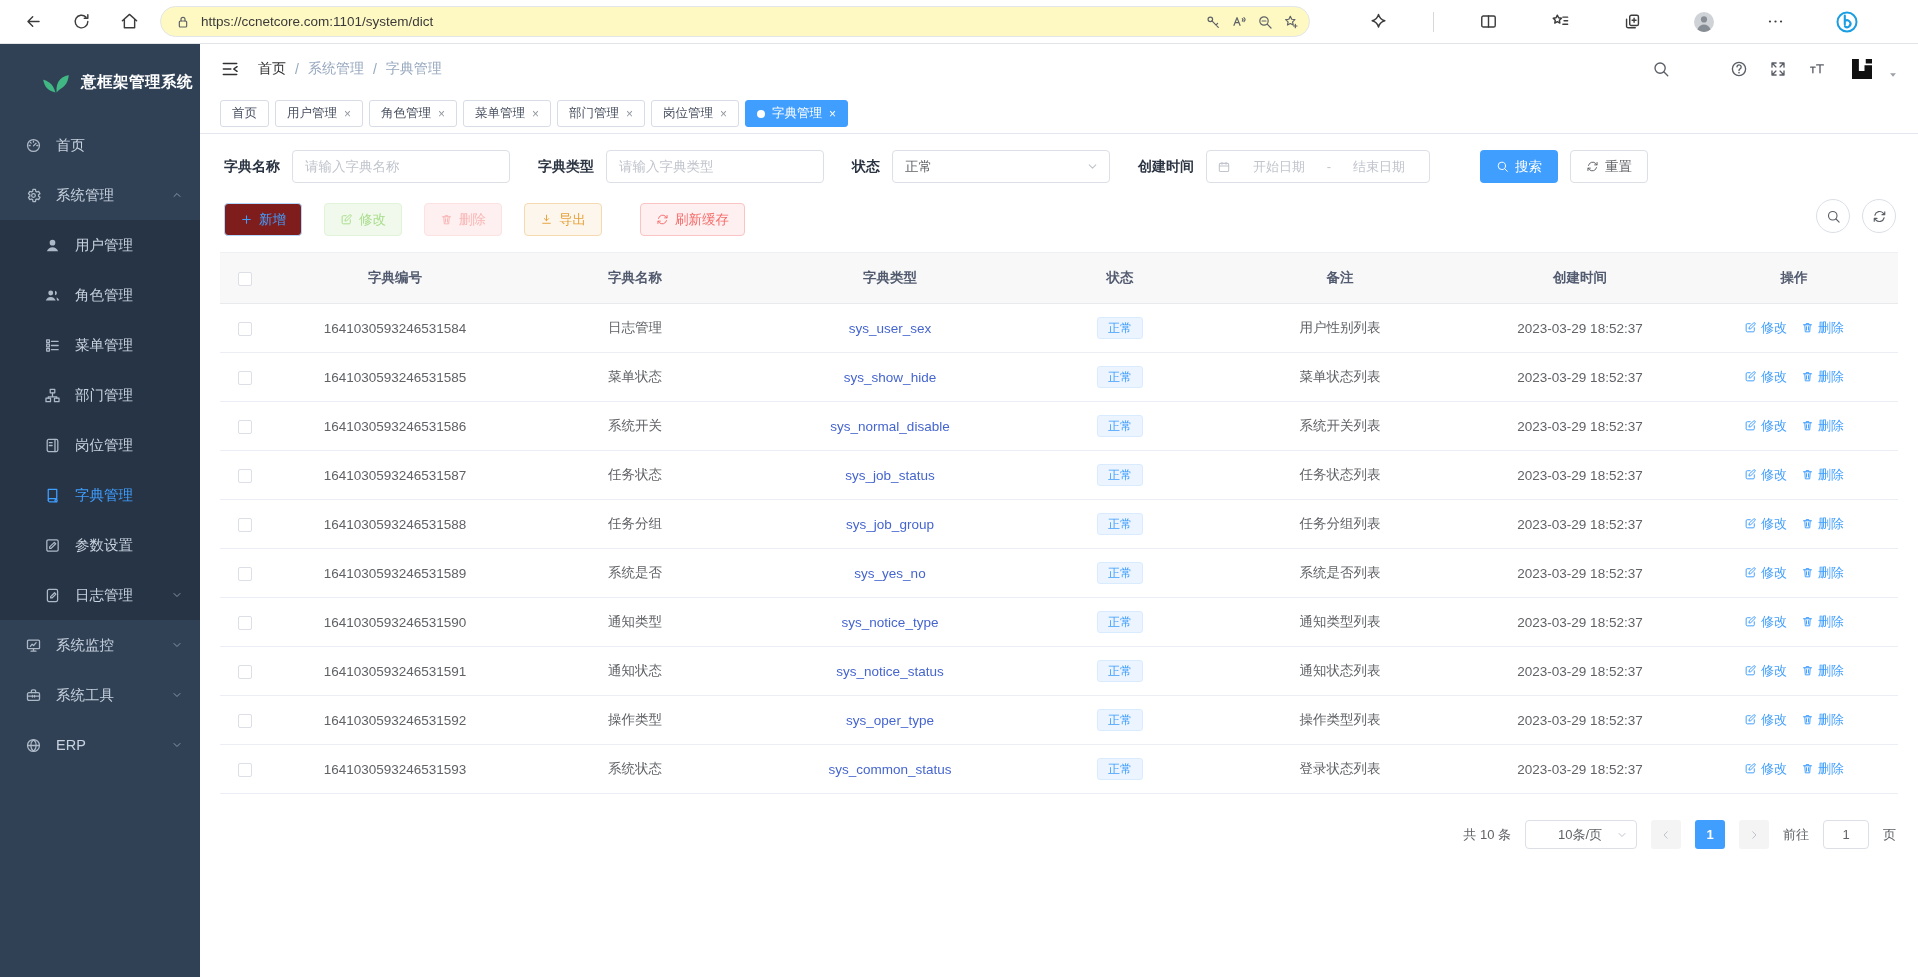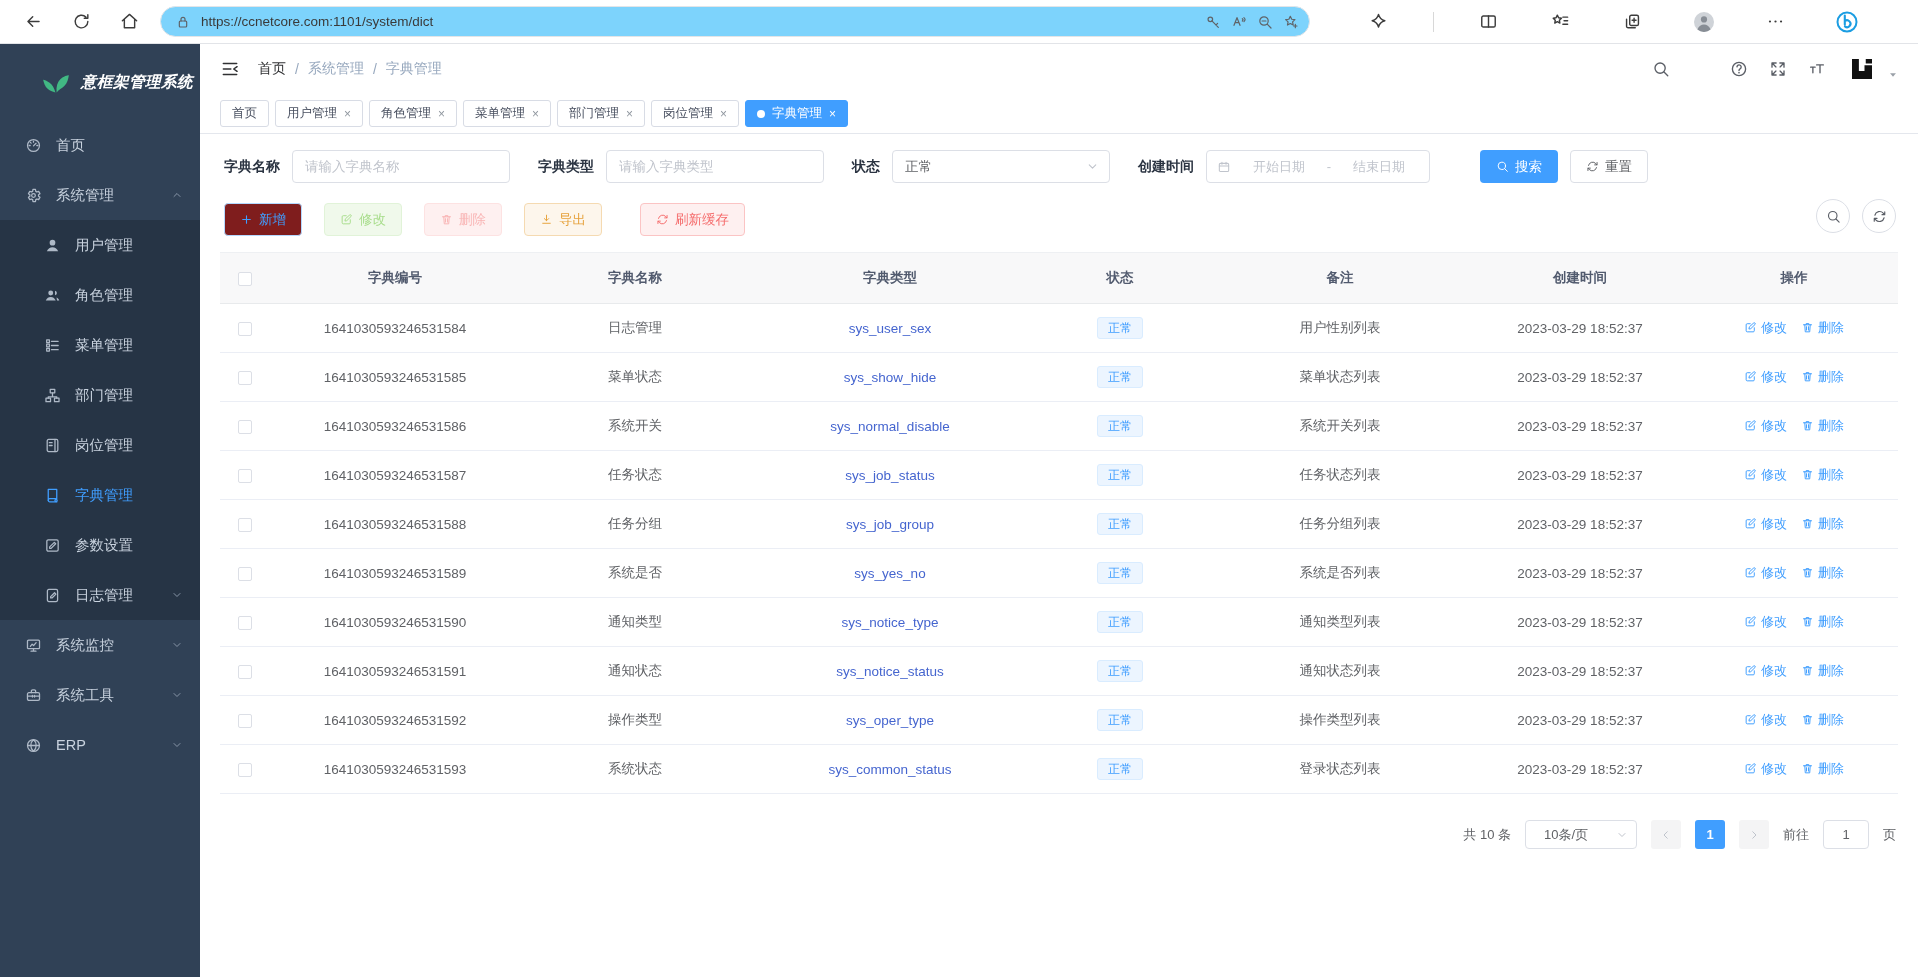--- a/index.html
+++ b/index.html
@@ -5,32 +5,32 @@
   * { box-sizing: border-box; margin: 0; padding: 0; }
   html,body { width:1918px; height:977px; overflow:hidden;
     font-family:"Liberation Sans","DejaVu Sans",sans-serif; background:#fff; }
   .icon svg { width:1em; height:1em; display:block; }
 
   
   .browser-bar { height:44px; background:#fff; border-bottom:1px solid #e2e4e8;
     display:flex; align-items:center; padding:0 16px; gap:14px; }
   .bicon { width:34px; height:34px; border-radius:6px; color:#3c3c3c;
     display:flex; align-items:center; justify-content:center; font-size:19px; flex:0 0 auto; }
-  .url-pill { flex:0 0 1150px; height:31px; background:#7dd3fc; border:1px solid #e3e5e8;
+  .url-pill { flex:0 0 1150px; height:31px; background:#fef9c3; border:1px solid #e3e5e8;
     border-radius:16px; display:flex; align-items:center; gap:10px; padding:0 10px 0 14px; }
   .picon { color:#5f6368; font-size:16px; display:flex; align-items:center; }
   .url-text { flex:1; font-size:13.5px; color:#3a3a3a; white-space:nowrap; overflow:hidden; }
   .tb-right { flex:1; display:flex; align-items:center; justify-content:space-evenly; color:#3c3c3c; }
   .vdiv { width:1px; height:20px; background:#d8d8d8; }
   .bicon.profile, .bicon.bing { font-size:24px; }
 
   
   .app { display:flex; height:933px; }
   .sidebar { width:200px; flex:0 0 200px; background:#304156; overflow:hidden; }
-  .logo { height:76px; display:flex; align-items:center; gap:11px; padding-left:42px;font-style:italic; }
+  .logo { height:76px; display:flex; align-items:center; gap:11px; padding-left:42px; }
   .logo .icon { font-size:28px; }
   .logo-title { color:#fff; font-weight:bold; font-size:15.5px; letter-spacing:.5px; }
   .menu-item { height:50px; display:flex; align-items:center; gap:14px; padding-left:25px;
     color:#c9d3df; font-size:14.5px; cursor:pointer; position:relative; }
   .menu-item .icon { font-size:17px; color:#aeb9c7; }
   .menu-item.sub { padding-left:44px; }
   .sub-wrap { background:#263445; }
   .menu-item.active, .menu-item.active .icon { color:#409eff; }
   .menu-item .chev { position:absolute; right:17px; font-size:12px; color:#8795a7; }
 
@@ -108,21 +108,21 @@
   .op-link { color:#409eff; display:inline-flex; align-items:center; gap:4px; font-size:13px;
     cursor:pointer; }
   .op-link + .op-link { margin-left:14px; }
   .op-link .icon { font-size:13px; }
 
   
   .pagination { display:flex; align-items:center; justify-content:flex-end; gap:14px;
     padding:26px 22px 0; font-size:13px; color:#606266; }
   .psel { width:112px; height:29px; border:1px solid #dcdfe6; border-radius:4px;
     display:flex; align-items:center; padding:0 8px 0 18px; cursor:pointer; }
-  .psel .val { flex:1; }
+  .psel .val { flex:1; text-align:center; }
   .psel .chev { color:#c0c4cc; font-size:12px; }
   .pbtn { min-width:30px; height:29px; background:#f4f4f5; border-radius:3px; color:#bfc4cc;
     display:flex; align-items:center; justify-content:center; font-size:12px; cursor:pointer; }
   .pbtn.cur { background:#409eff; color:#fff; font-weight:600; font-size:13px; }
   .goto-input { width:46px; height:29px; border:1px solid #dcdfe6; border-radius:4px;
     text-align:center; font-size:13px; color:#606266; outline:none; font-family:inherit; }
 </style>
 </head>
 <body>
 

